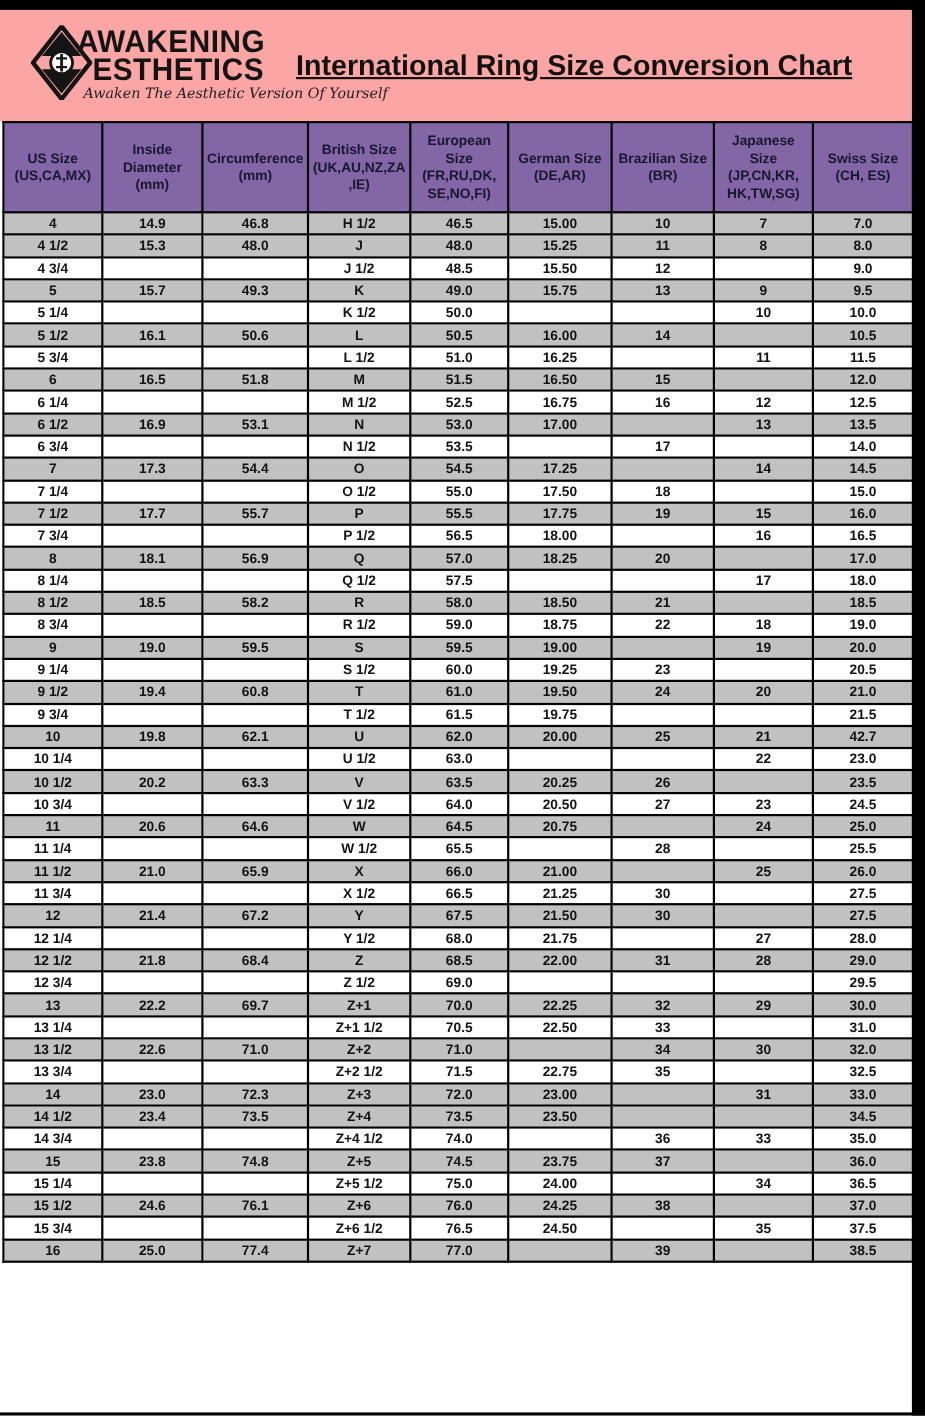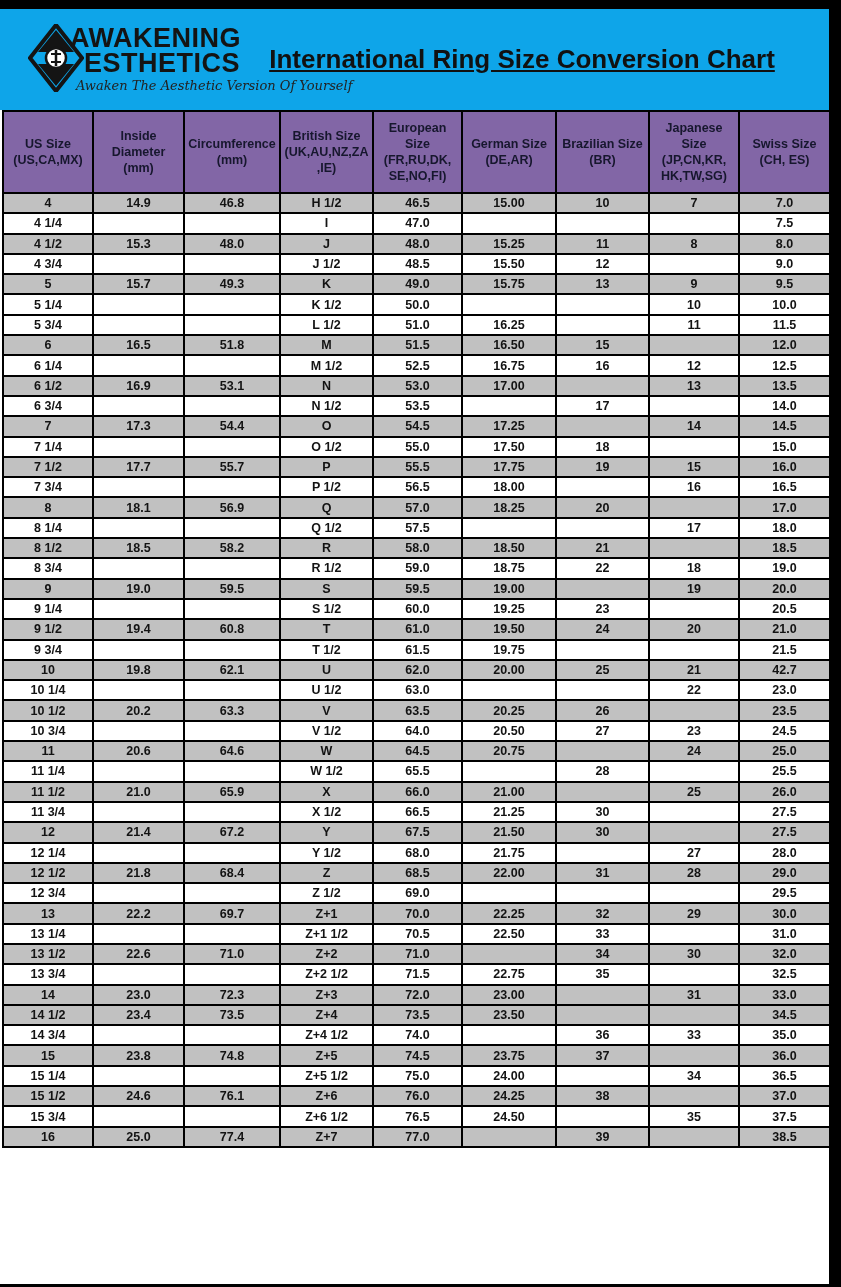--- a/index.html
+++ b/index.html
@@ -10,21 +10,21 @@
     font-family: "Liberation Sans", sans-serif;
     position: relative;
     overflow: hidden;
   }
   .frame-top   { position: absolute; top: 0; left: 0; width: 100%; height: 9px;  background: #000; z-index: 5; }
   .frame-right { position: absolute; top: 0; right: 0; width: 12px; height: 100%; background: #000; z-index: 5; }
   .frame-bottom{ position: absolute; bottom: 0; left: 0; width: 100%; height: 3px; background: #000; z-index: 5; }
 
   .header-band {
     position: absolute; top: 9px; left: 0; right: 12px; height: 101px;
-    display: flex; align-items: center; background: #0ea5e9;
+    display: flex; align-items: center; background: #fca5a5;
   }
   .logo { display: flex; align-items: center; margin-left: 28px; width: 205px; flex: none; }
   .logo-icon { flex: none; margin-right: -14px; }
   .logo-text { display: flex; flex-direction: column; }
   .brand-line {
     font-weight: 900; font-size: 27px; line-height: 0.92;
     letter-spacing: 0.5px; color: #141414; transform: scaleY(1.05);
   }
   .brand-line2 { padding-left: 14px; }
   .tagline {
@@ -116,31 +116,20 @@
           <td>4</td>
           <td>14.9</td>
           <td>46.8</td>
           <td>H 1/2</td>
           <td>46.5</td>
           <td>15.00</td>
           <td>10</td>
           <td>7</td>
           <td>7.0</td>
         </tr>
-        <tr class="stripe-white">
-          <td>4 1/4</td>
-          <td></td>
-          <td></td>
-          <td>I</td>
-          <td>47.0</td>
-          <td></td>
-          <td></td>
-          <td></td>
-          <td>7.5</td>
-        </tr>
         <tr class="stripe-gray">
           <td>4 1/2</td>
           <td>15.3</td>
           <td>48.0</td>
           <td>J</td>
           <td>48.0</td>
           <td>15.25</td>
           <td>11</td>
           <td>8</td>
           <td>8.0</td>
@@ -171,20 +160,31 @@
           <td>5 1/4</td>
           <td></td>
           <td></td>
           <td>K 1/2</td>
           <td>50.0</td>
           <td></td>
           <td></td>
           <td>10</td>
           <td>10.0</td>
         </tr>
+        <tr class="stripe-gray">
+          <td>5 1/2</td>
+          <td>16.1</td>
+          <td>50.6</td>
+          <td>L</td>
+          <td>50.5</td>
+          <td>16.00</td>
+          <td>14</td>
+          <td></td>
+          <td>10.5</td>
+        </tr>
         <tr class="stripe-white">
           <td>5 3/4</td>
           <td></td>
           <td></td>
           <td>L 1/2</td>
           <td>51.0</td>
           <td>16.25</td>
           <td></td>
           <td>11</td>
           <td>11.5</td>

